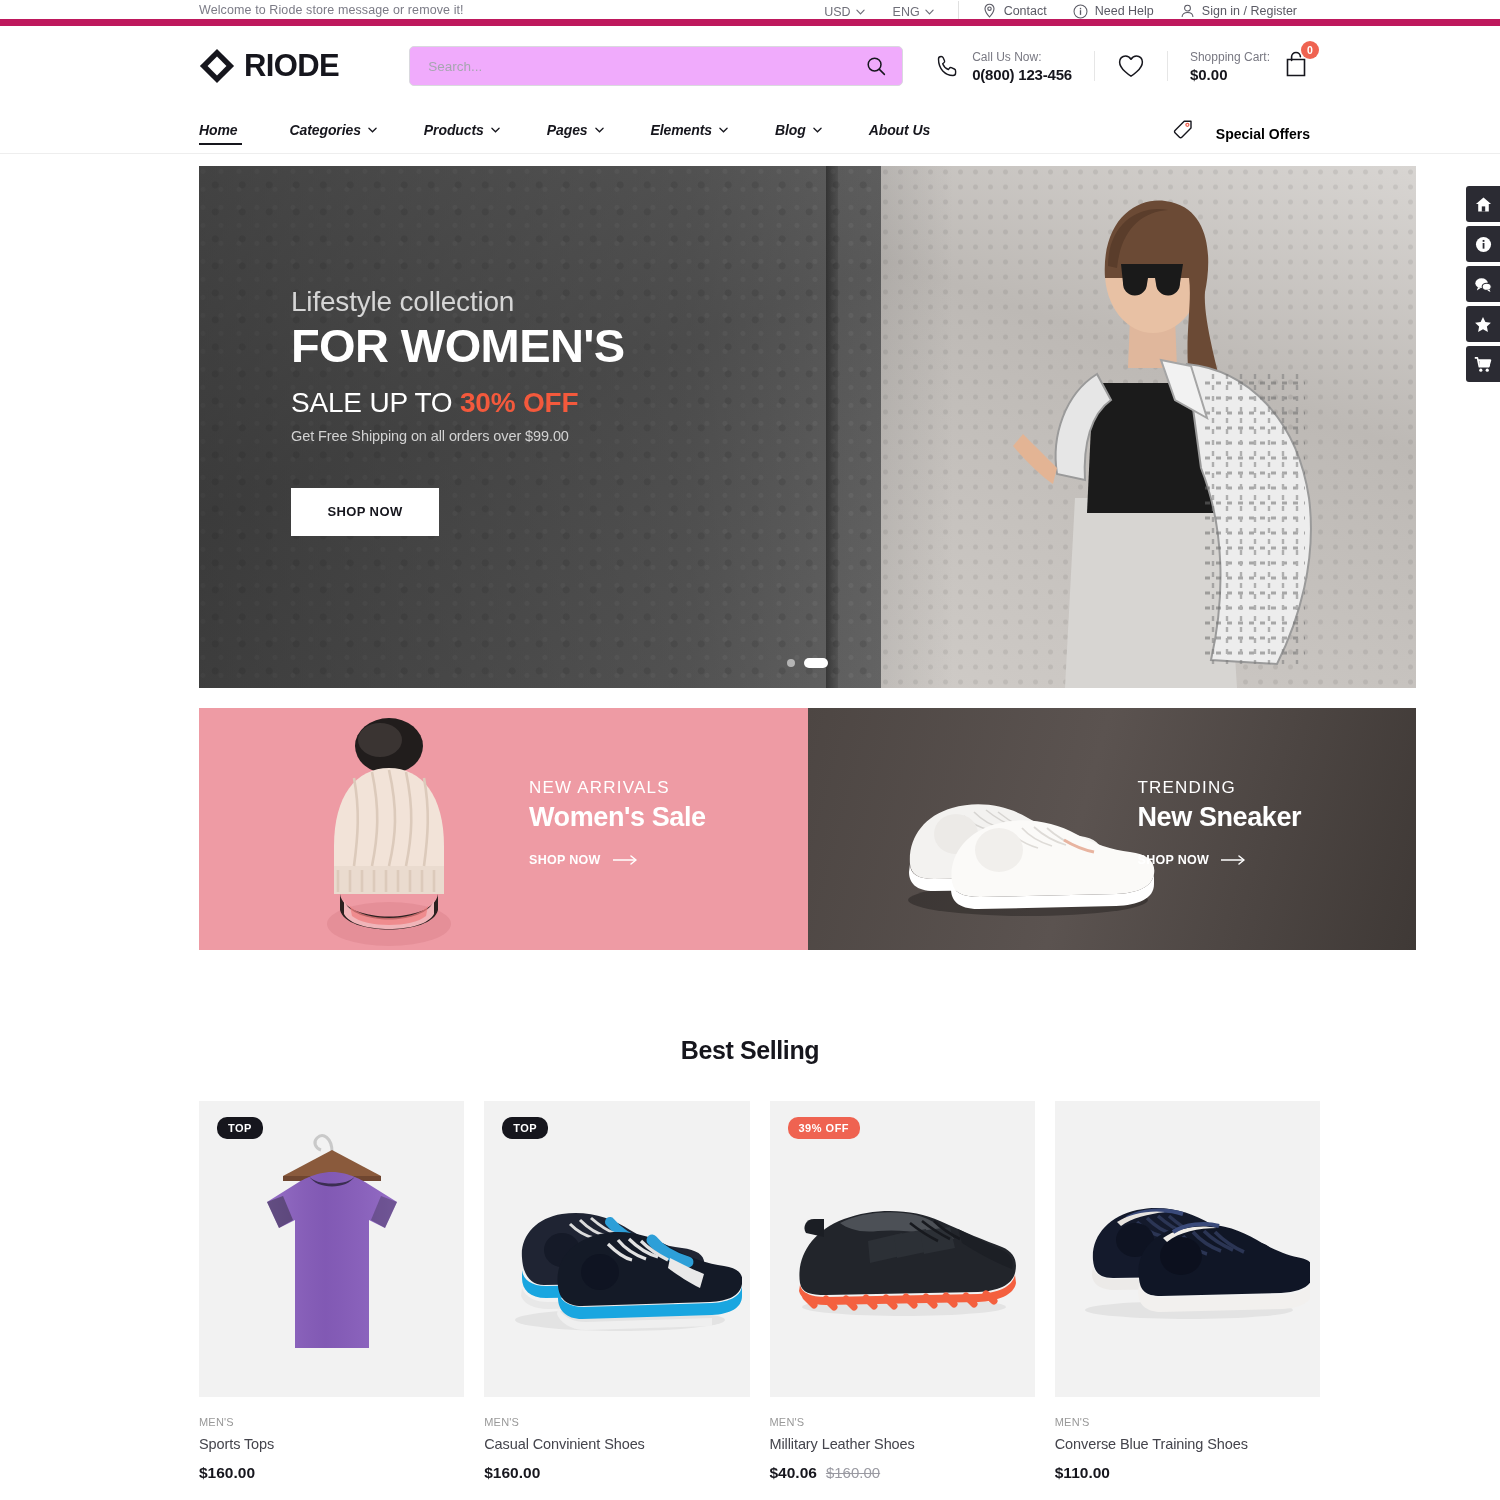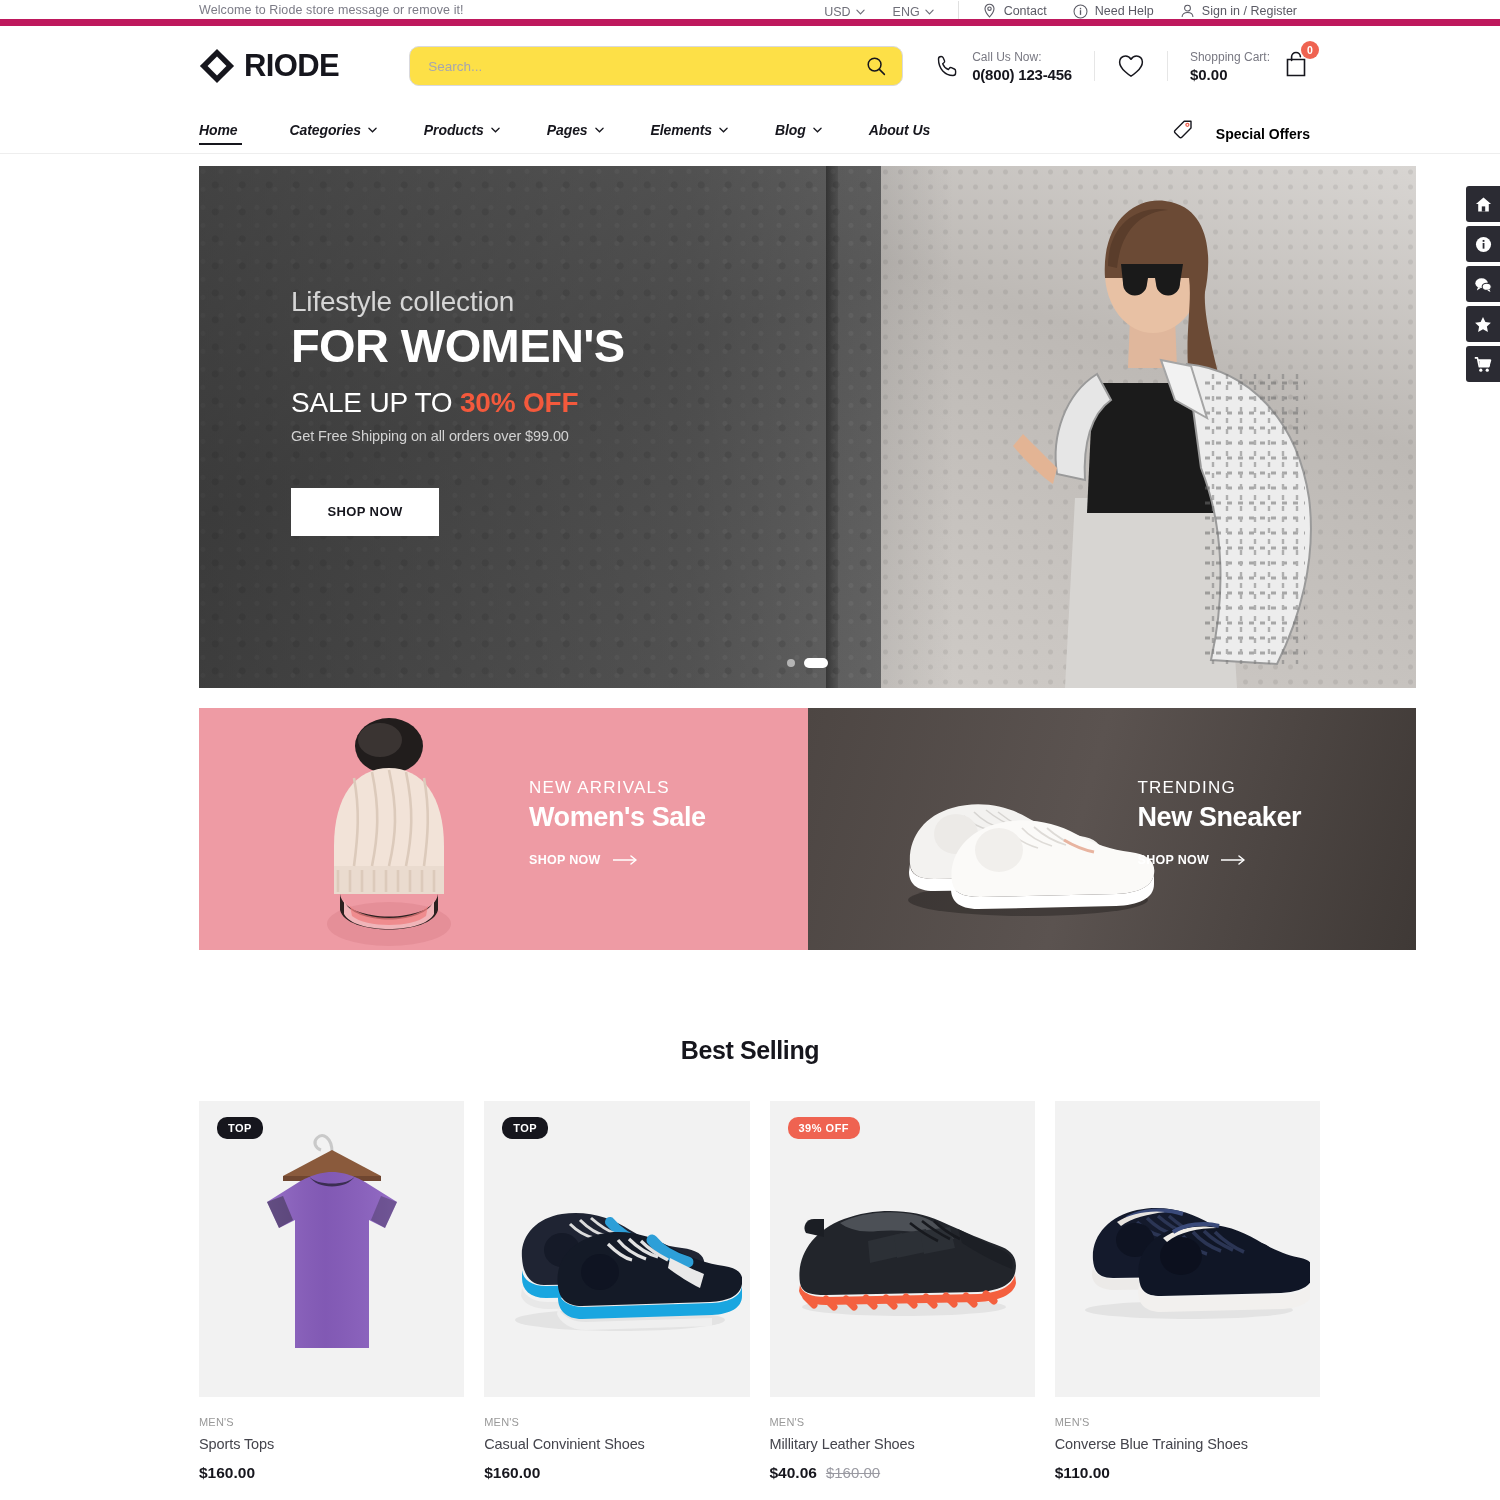--- a/index.html
+++ b/index.html
@@ -45,24 +45,24 @@
   }
   .logo { display: flex; align-items: center; gap: 9px; cursor: pointer; }
   .logo-diamond { width: 36px; height: 36px; display: block; }
   .logo-text {
     font-size: 31px; font-weight: bold; letter-spacing: -0.6px;
     color: #16161d;
   }
   .searchwrap {
     margin-left: 70px;
     width: 494px; height: 40px;
-    border: 1px solid #d9d9de; border-radius: 10px;
+    border: 1px solid #d9d9de; border-radius: 5px;
     display: flex; align-items: center;
     padding: 0 14px 0 18px;
-    background: #fde047;
+    background: #f0abfc;
   }
   .searchwrap input {
     flex: 1; border: none; outline: none;
     font-family: "Liberation Sans", sans-serif;
     font-size: 13.5px; color: #444;
     background: transparent;
   }
   .searchwrap input::placeholder { color: #a6a6b0; }
   .search-btn { background: none; border: none; cursor: pointer; padding: 0 2px; display:flex; }
 

